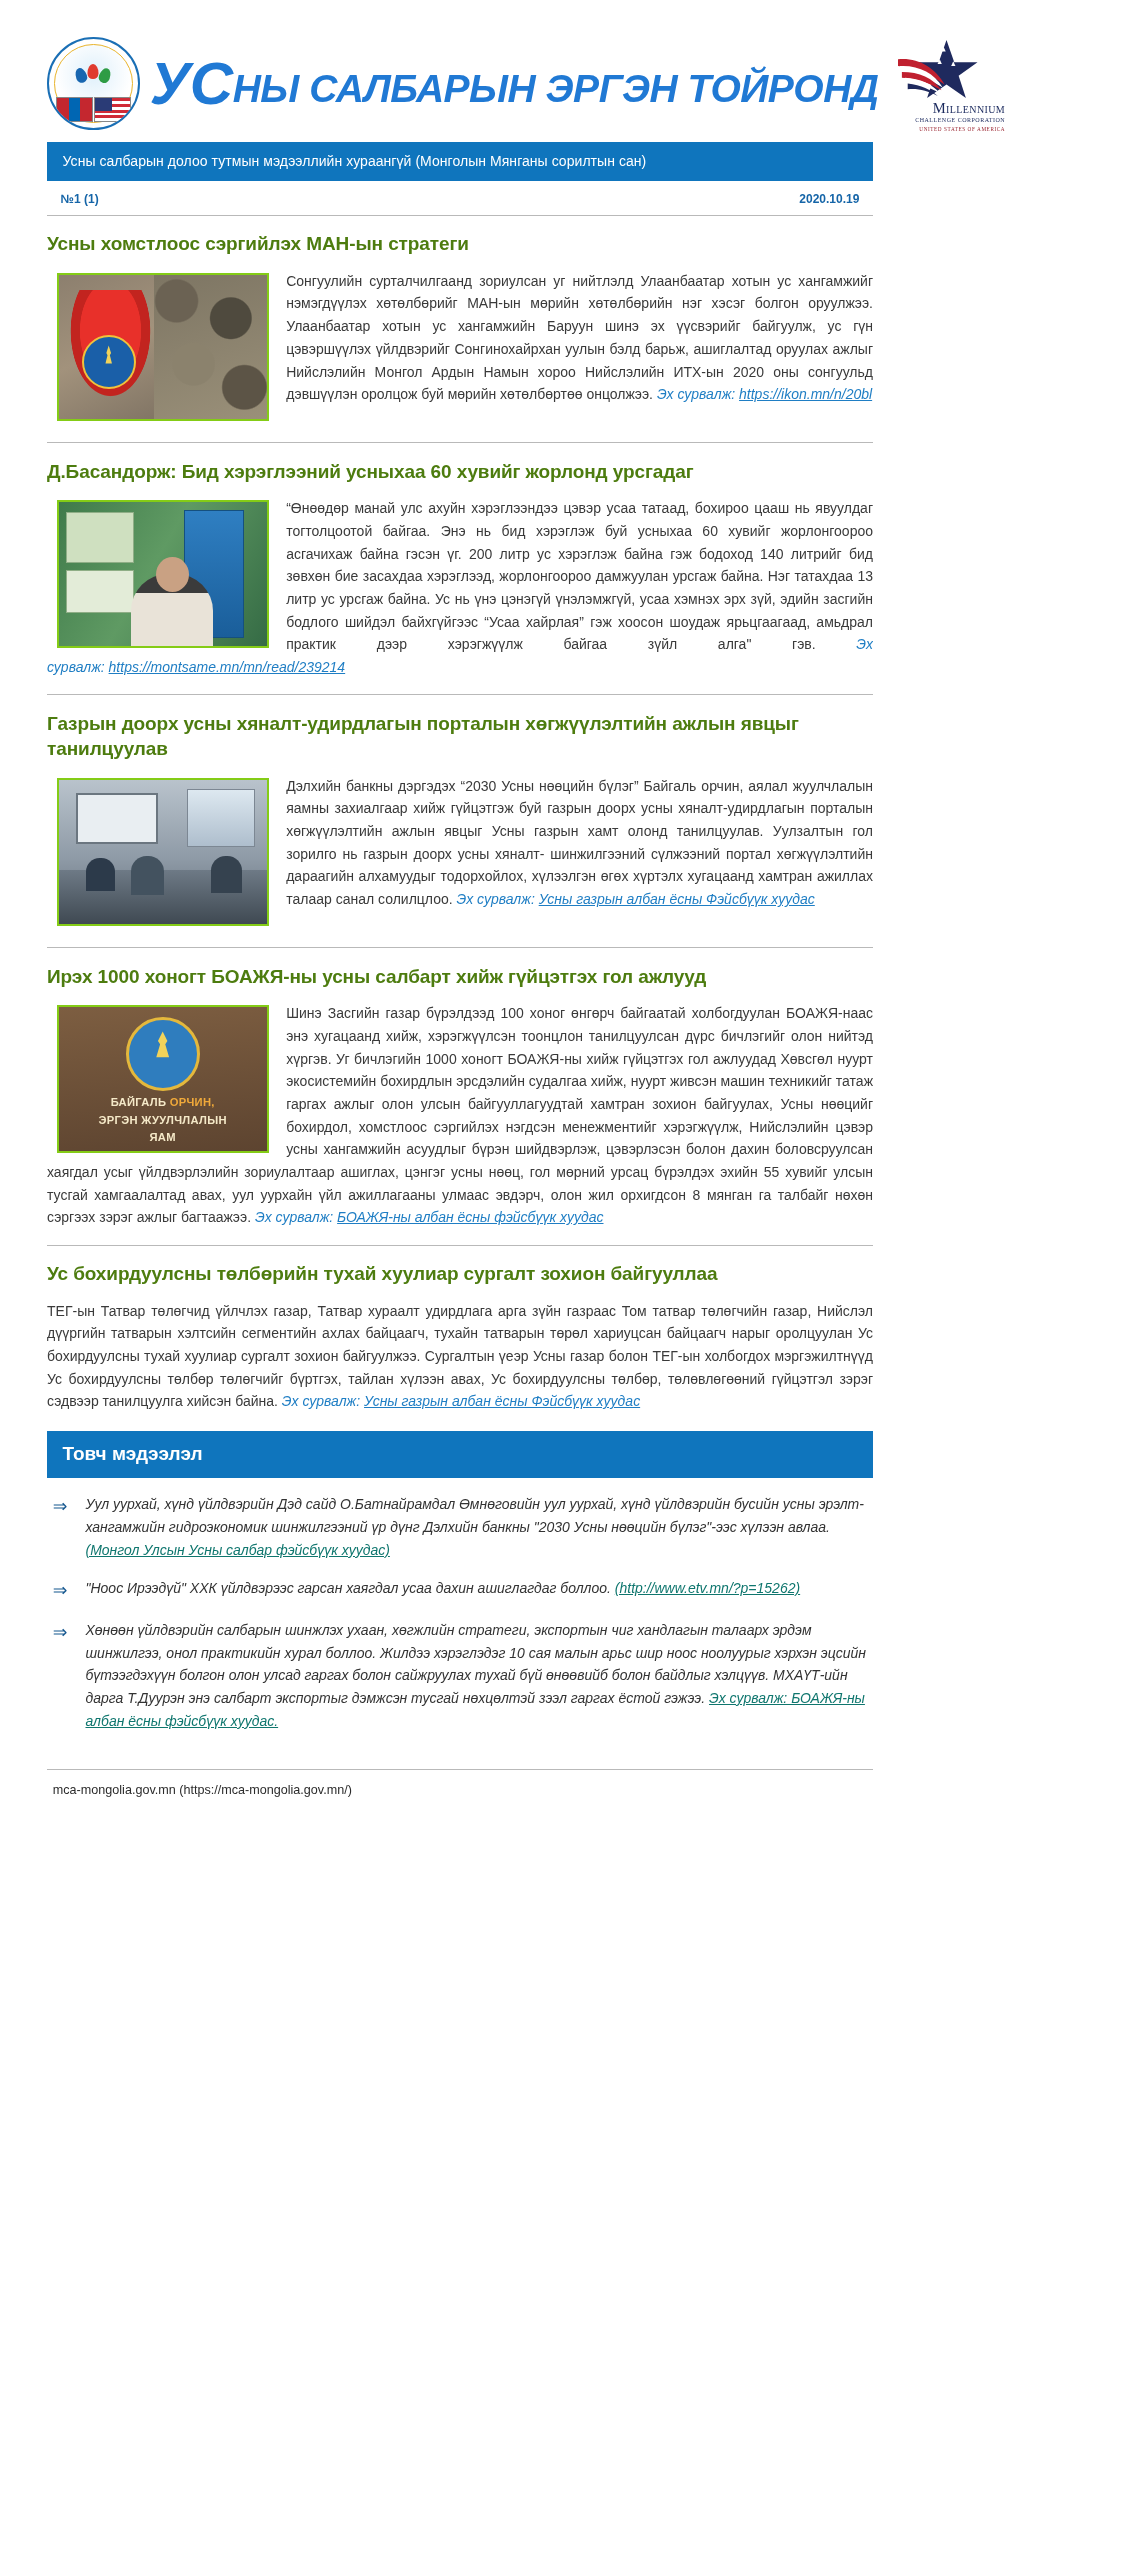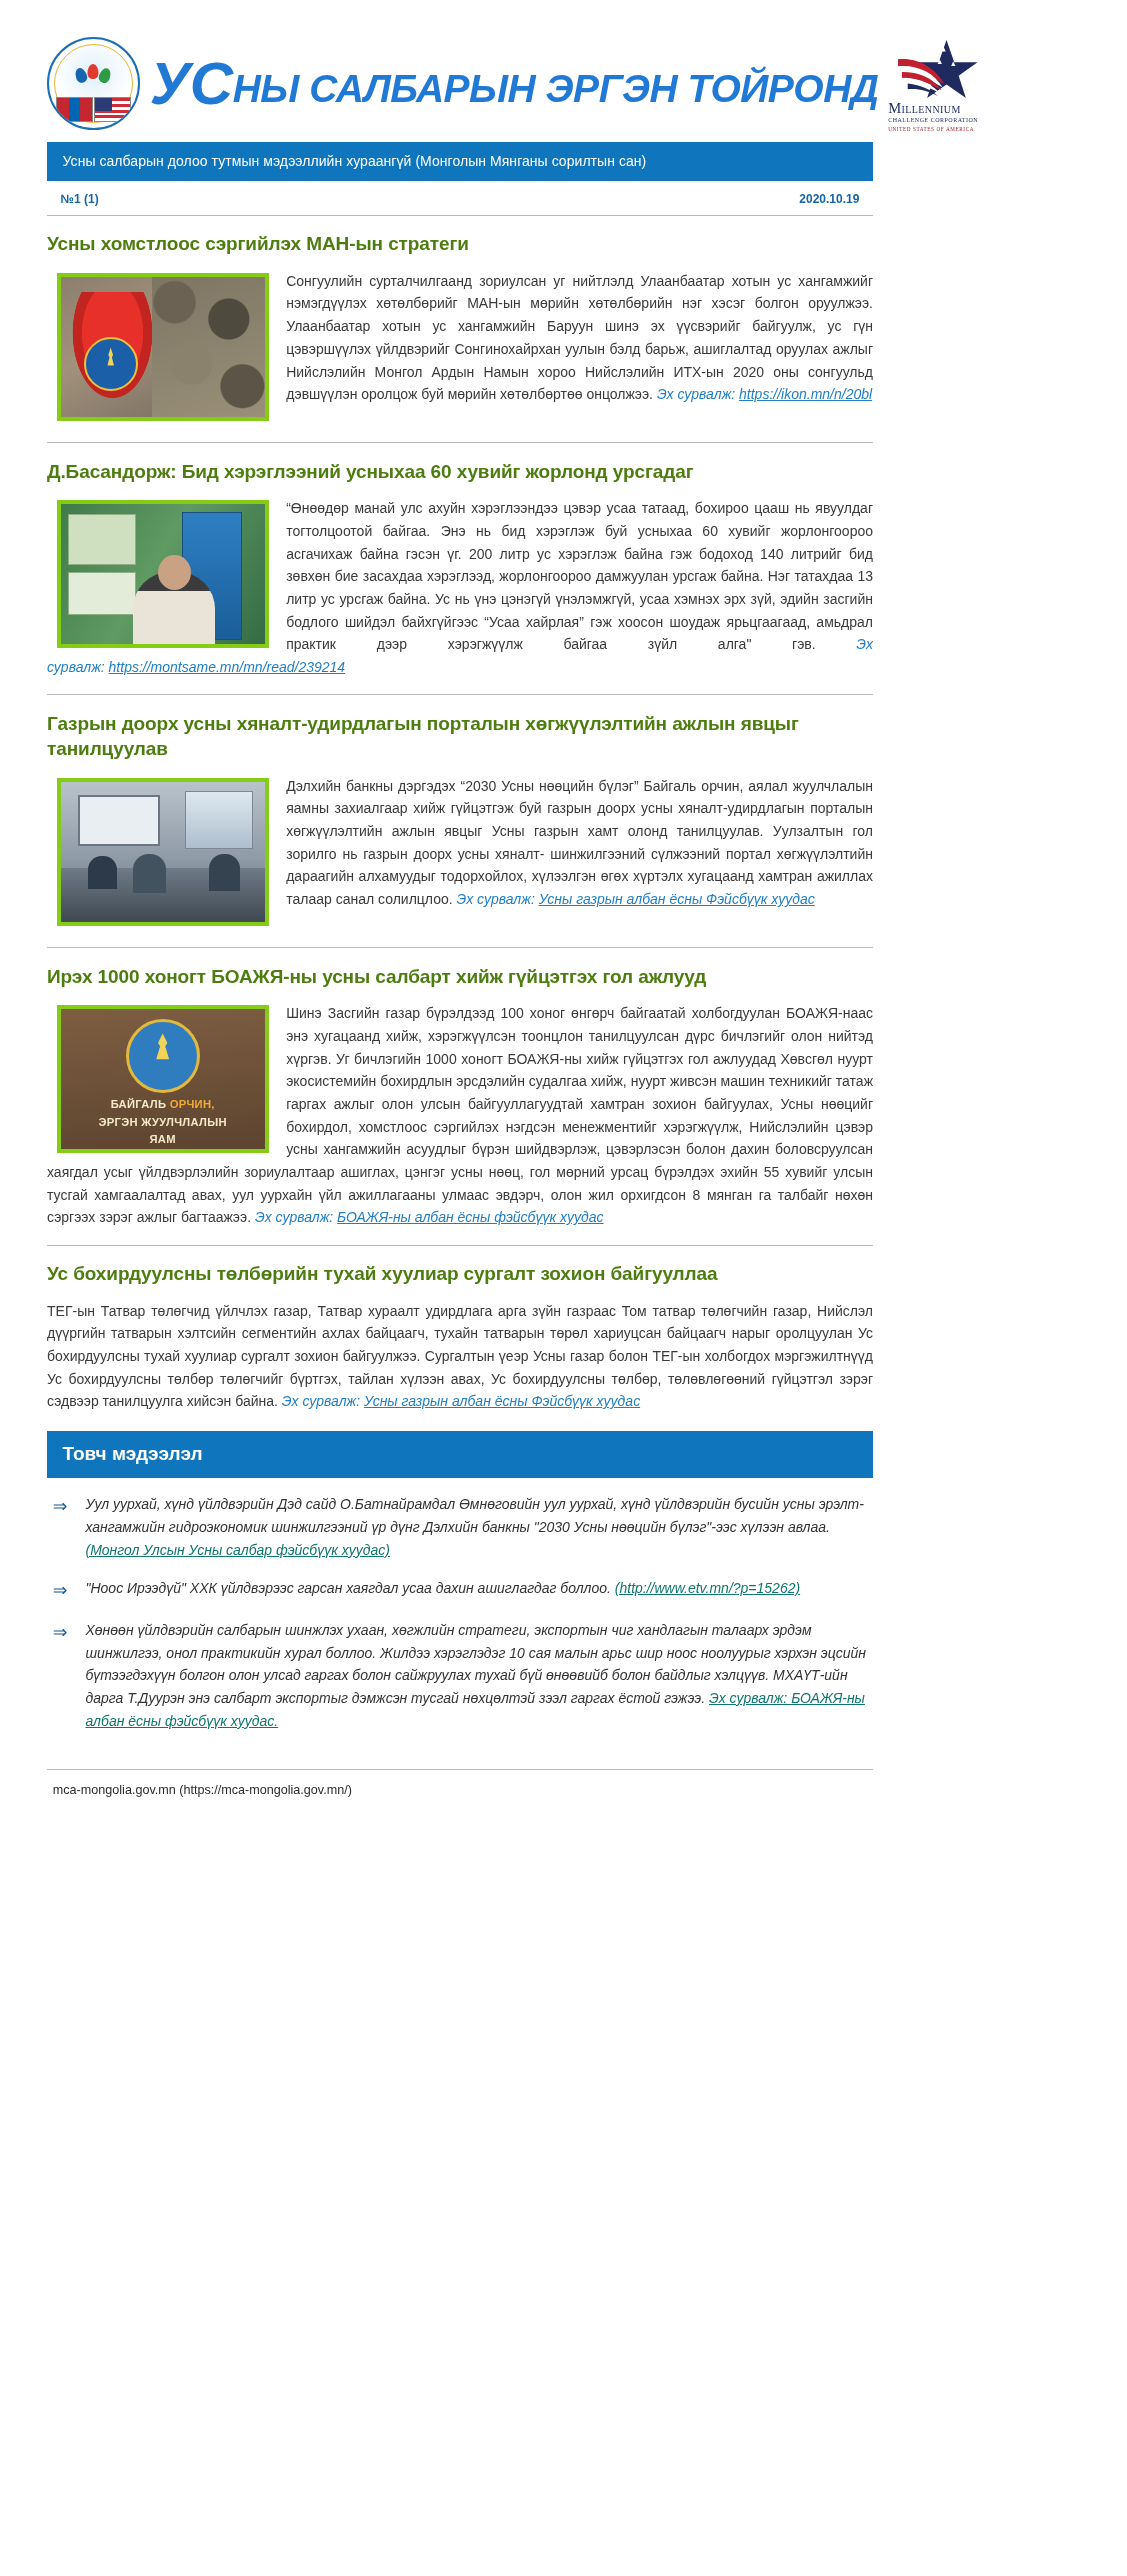--- a/index.html
+++ b/index.html
@@ -80,21 +80,21 @@
     display: inline-block;
     font-family: "Liberation Sans", sans-serif;
     font-weight: bold;
     font-style: italic;
     color: #2079d4;
     letter-spacing: -0.5px;
   }
   .wm-big { font-size: 60px; line-height: 1; vertical-align: -1.9px; }
   .wm-rest { font-size: 39px; line-height: 1; }
 
-  .logo-right { width: 117px; flex: 0 0 117px; text-align: left; }
+  .logo-right { width: 117px; flex: 0 0 117px; text-align: right; }
   .mcc-star-wrap { height: 64px; position: relative; }
   .mcc-name {
     font-family: "Liberation Serif", serif;
     font-size: 14.6px; color: #1b2a5e; letter-spacing: 0.4px;
     font-variant: small-caps; margin-top: 1px; line-height: 1.05;
   }
   .mcc-sub {
     font-family: "Liberation Serif", serif;
     font-size: 6px; color: #1b2a5e; letter-spacing: 0.5px; line-height: 1.5;
   }
@@ -131,21 +131,21 @@
     font-size: 19px;
     font-weight: bold;
     line-height: 1.32;
     margin: 0 0 13.6px 0;
     letter-spacing: -0.1px;
   }
   .article-body { overflow: hidden; }
   .thumb {
     width: 212px; height: 148px;
     float: left; margin: 2.9px 17.5px 5.8px 9.7px;
-    border: 4px solid #84cc16;
+    border: 2px solid #84cc16;
     position: relative; overflow: hidden;
     background: #d8d8d8;
   }
   .ptext {
     font-size: 14px;
     line-height: 1.62;
     text-align: justify;
     color: #3a3a3a;
     margin: 0;
   }

